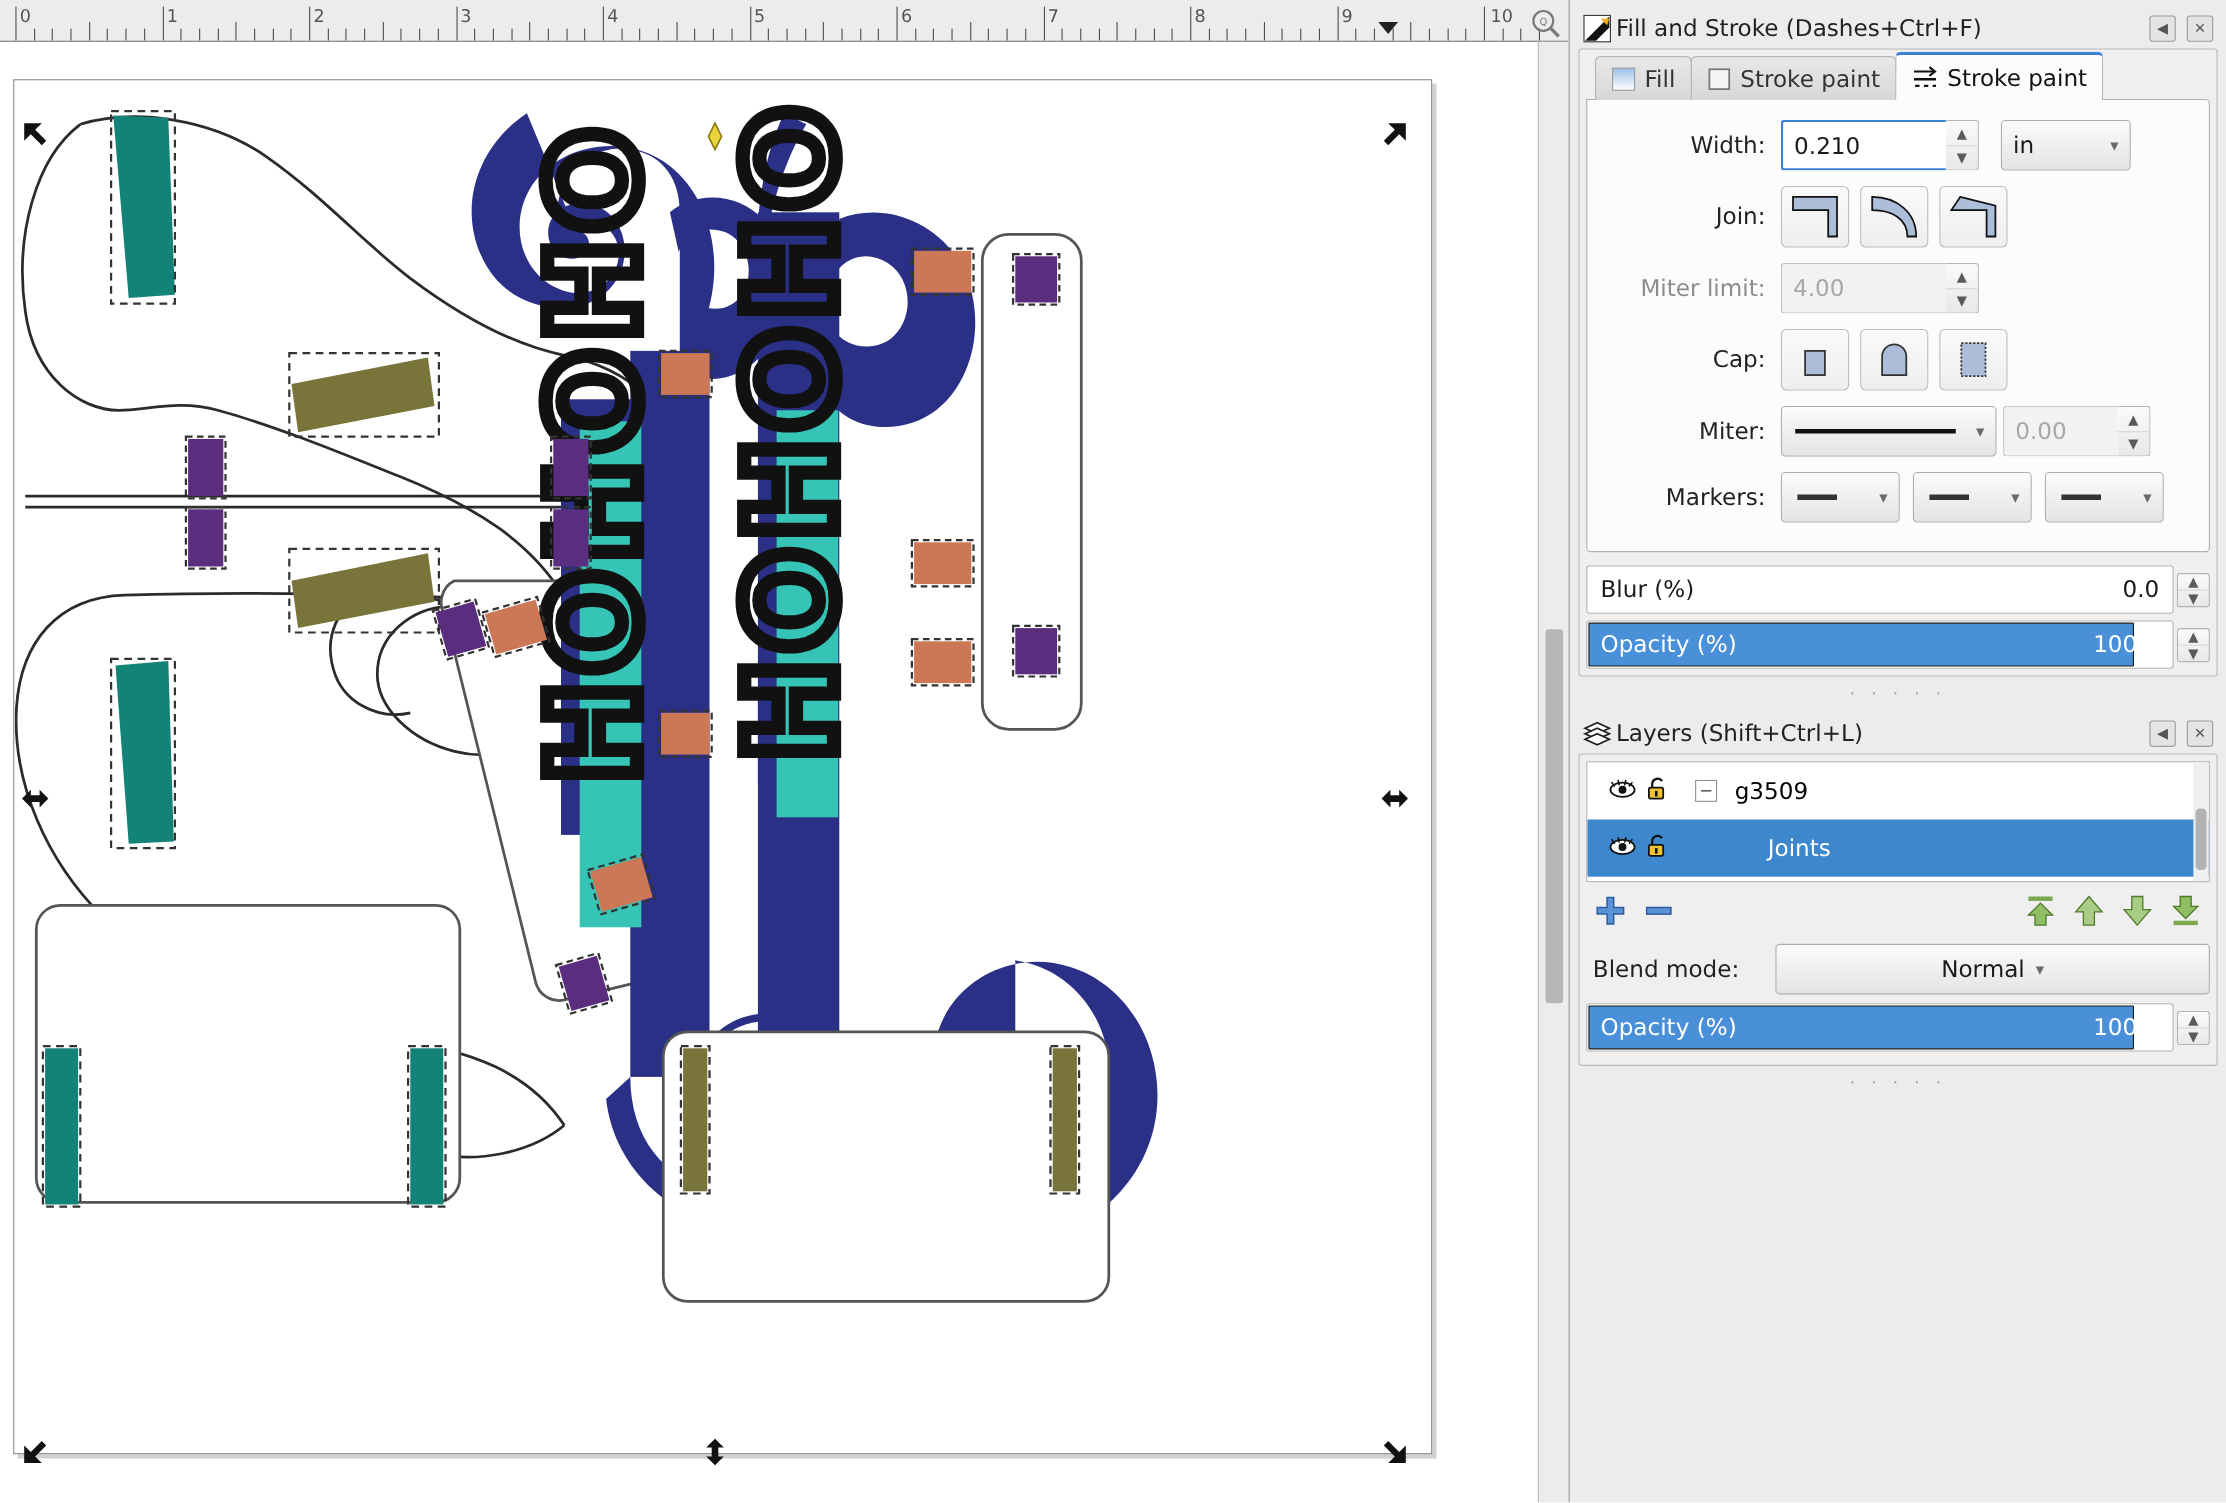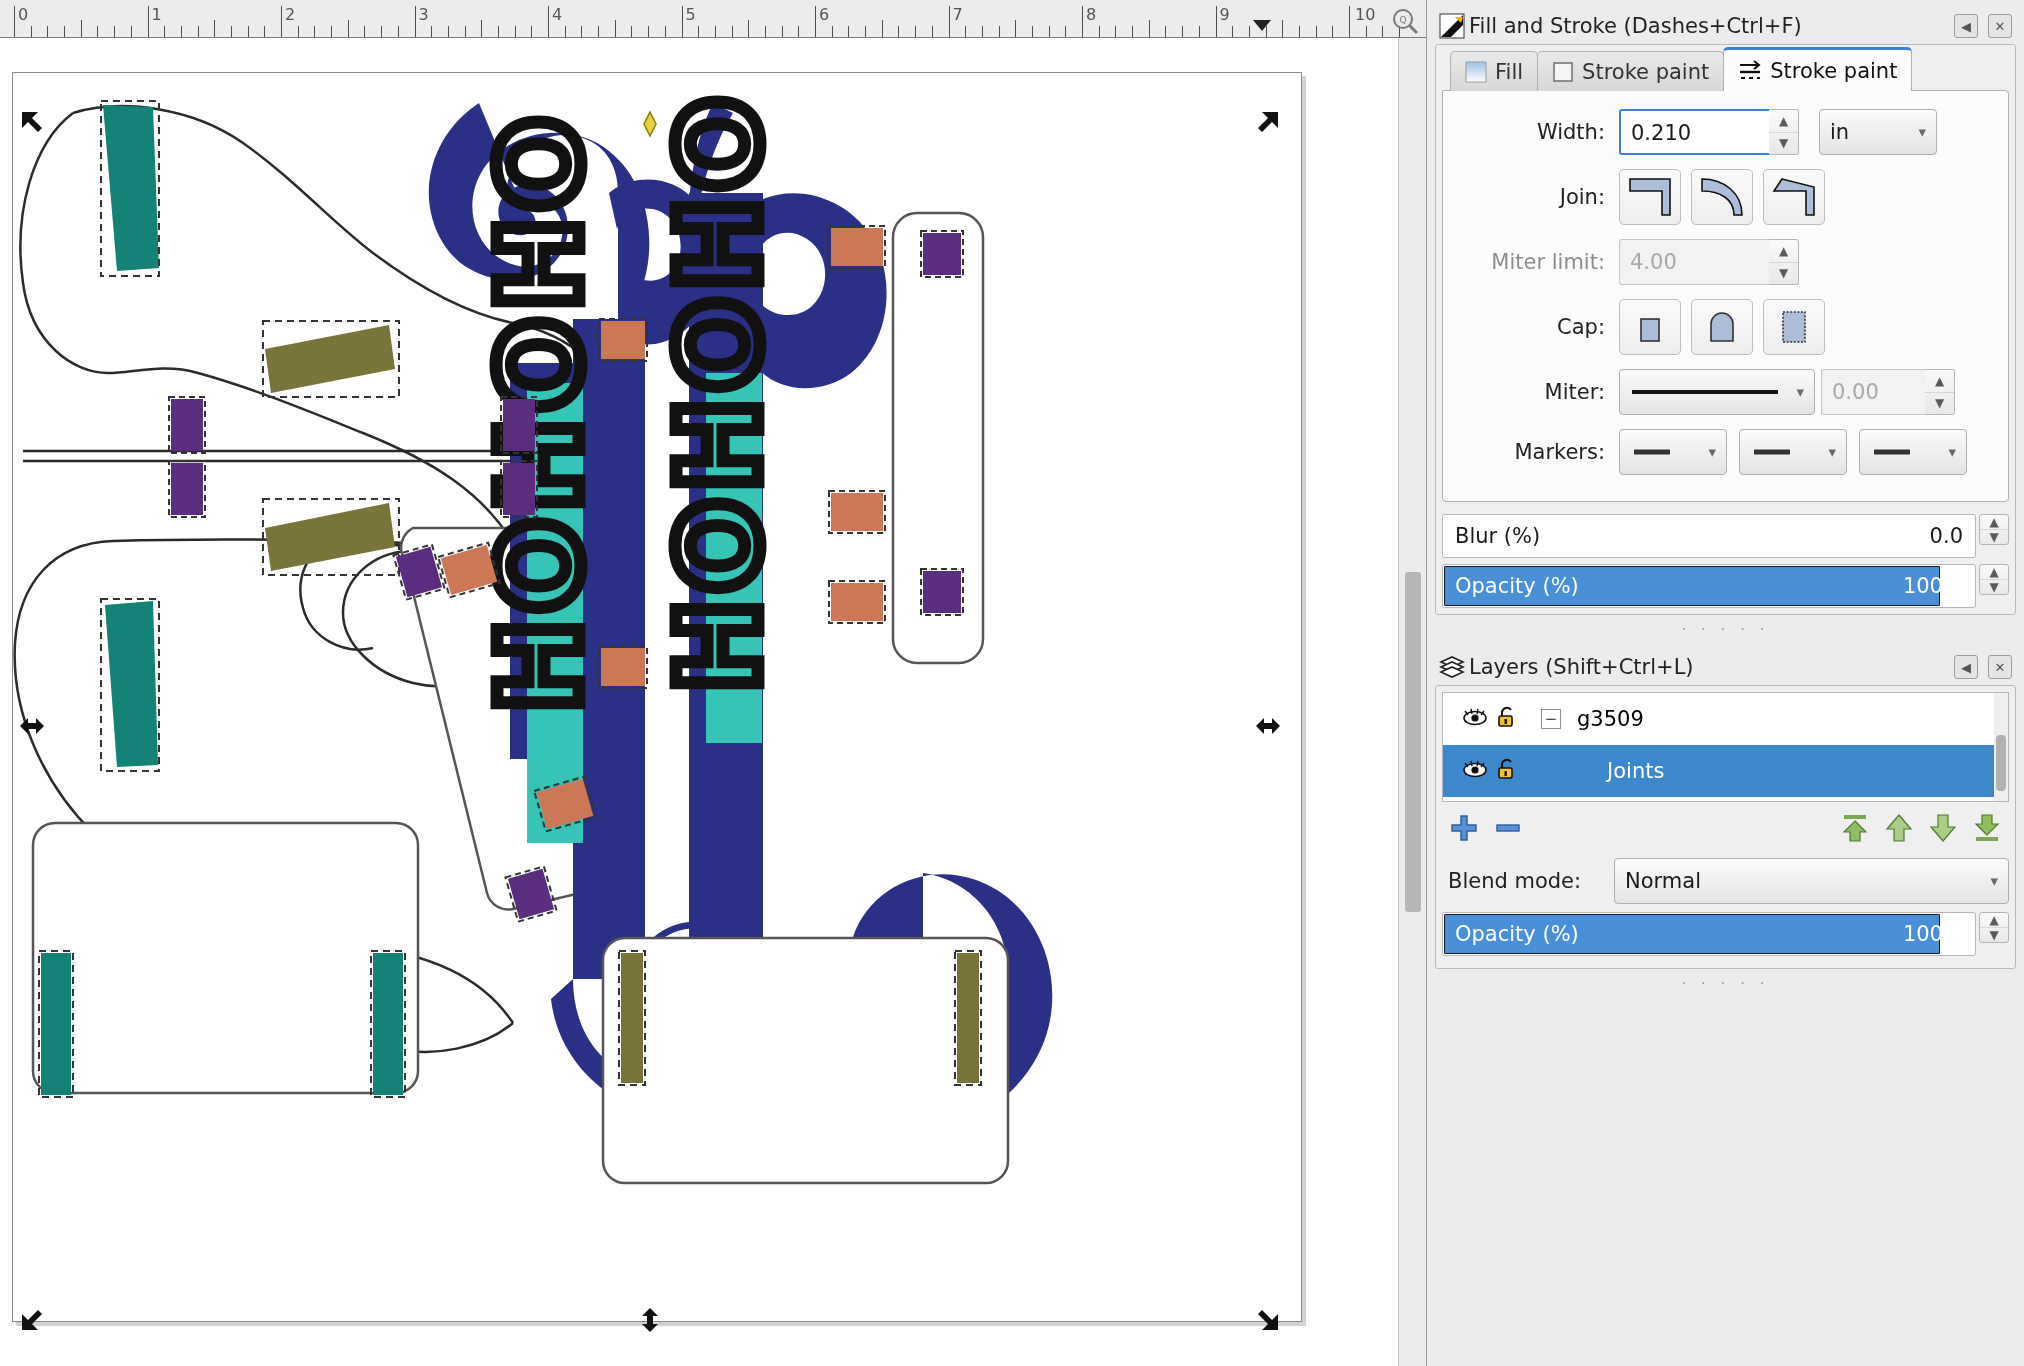--- a/index.html
+++ b/index.html
@@ -135,21 +135,21 @@
 
   
   .iconbtn {
     width: 62px; height: 56px; margin-right: 10px;
     background: linear-gradient(#fafafa,#eeeeee);
     border: 1px solid #bcbcbc; border-radius: 5px;
     display: flex; align-items: center; justify-content: center;
   }
 
   
-  .valrow { display: flex; align-items: flex-start; margin: 0 6px 6px 6px; }
+  .valrow { display: flex; align-items: center; margin: 0 6px 6px 6px; }
   .valbar {
     position: relative; flex: 1; height: 44px;
     background: #ffffff; border: 1px solid #b5b5b5; border-radius: 3px;
     display: flex; align-items: center; overflow: hidden;
   }
   .valbar .fill {
     position: absolute; left: 1px; top: 1px; bottom: 1px;
     background: #4a90d9; border: 1px solid #1b1b1b; border-radius: 1px;
   }
   .valbar .vlabel { position: relative; padding-left: 12px; font-size: 21px; color: #1a1a1a; }
@@ -755,21 +755,21 @@
           <span class="lb">
             <svg width="32" height="32" viewBox="0 0 32 32">
                 <path d="M16 23 L5 12 L11 12 L11 3 L21 3 L21 12 L27 12 Z" fill="#8fbe63" stroke="#4f7a2a" stroke-width="1.2"></path>
                 <rect x="5" y="25" width="22" height="4" fill="#7aa84f"></rect>
               </svg>
           </span>
         </div>
 
         <div class="blendrow">
           <div class="row-label">Blend mode:</div>
-          <div class="combo" style="flex:1;">
+          <div class="combo" style="flex:1;justify-content:center;">
             <span>Normal</span>
             <span class="chev">▾</span>
           </div>
         </div>
 
         <div class="valrow">
           <div class="valbar on">
             <span class="fill" style="width:calc(100% - 36px);"></span>
             <span class="vlabel">Opacity (%)</span>
             <span class="vnum">100.0</span>

